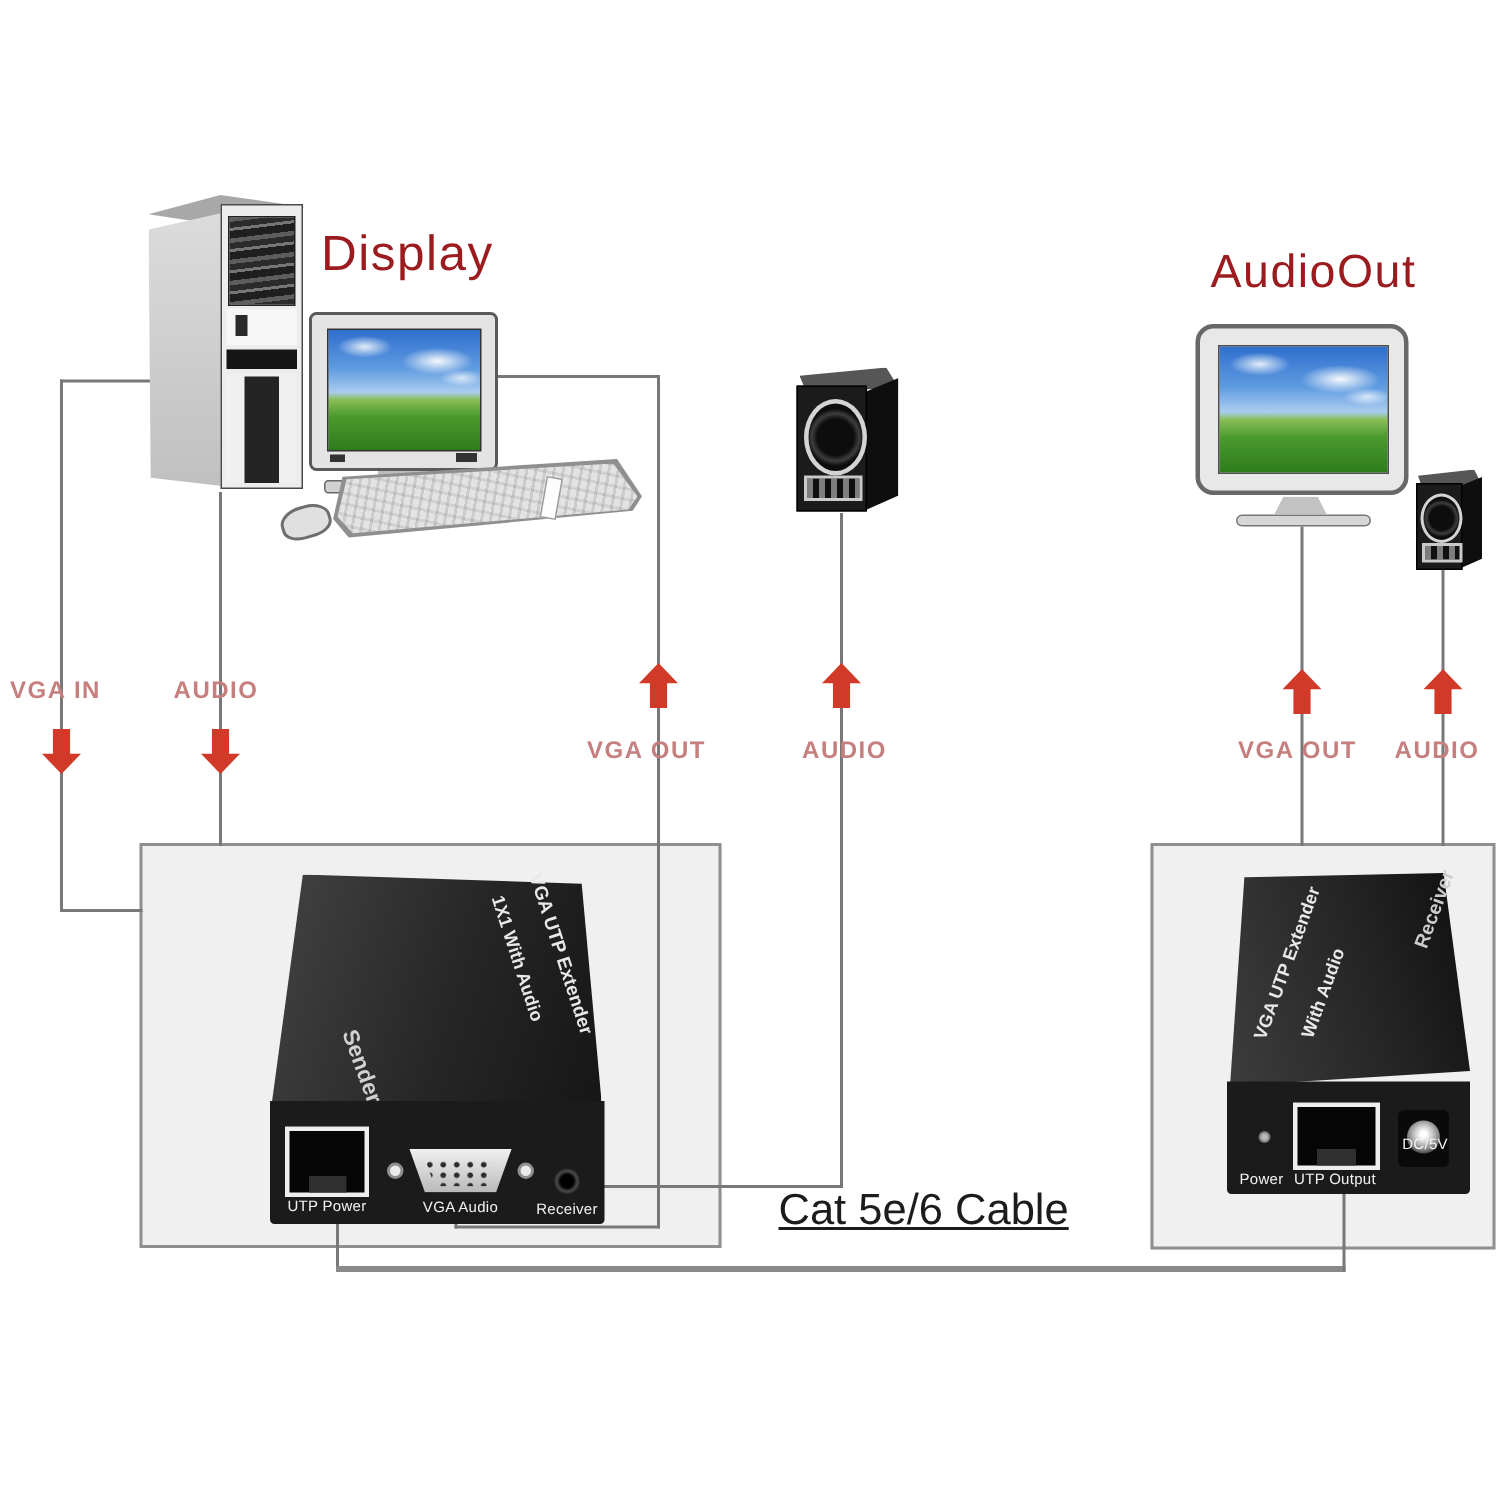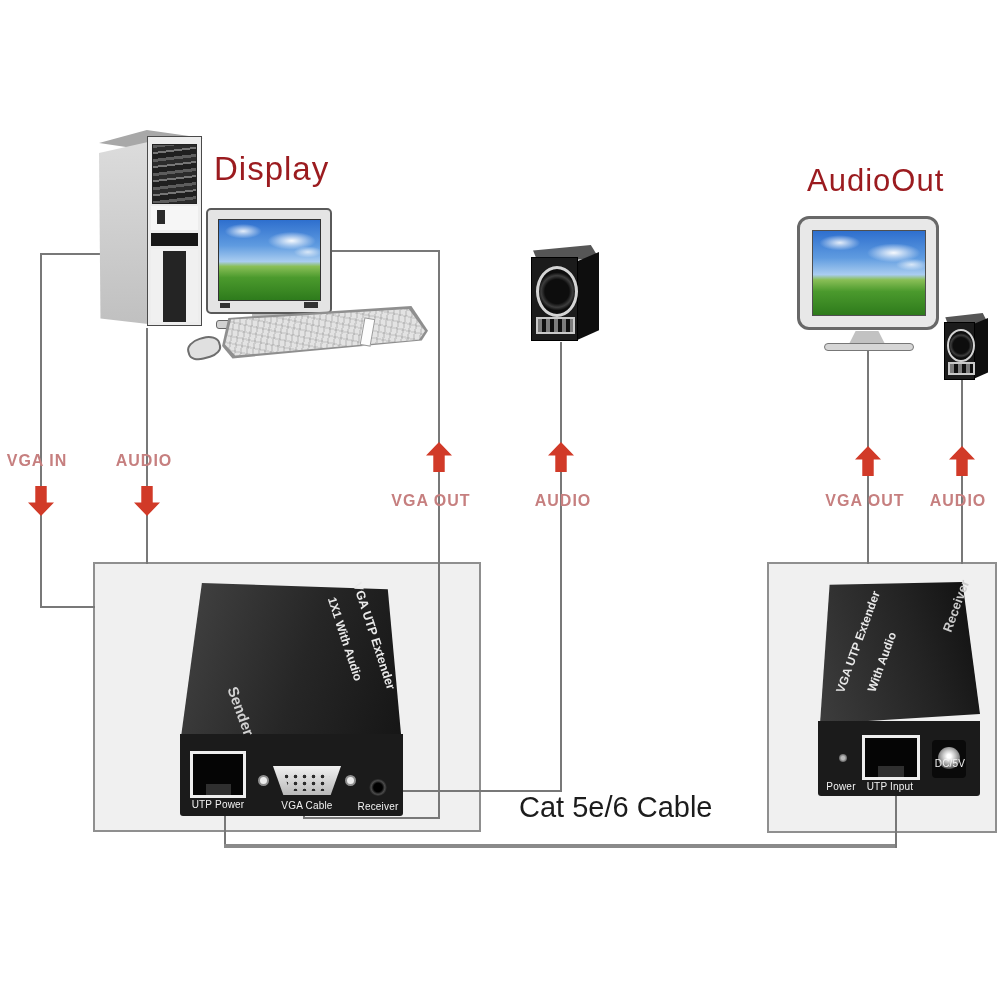--- a/index.html
+++ b/index.html
@@ -115,21 +115,21 @@
 
   <div class="siglabel" style="left:0px;top:452px;width:74px;">VGA IN</div>
   <div class="siglabel" style="left:107px;top:452px;width:74px;">AUDIO</div>
   <div class="siglabel" style="left:381px;top:492px;width:100px;">VGA OUT</div>
   <div class="siglabel" style="left:526px;top:492px;width:74px;">AUDIO</div>
   <div class="siglabel" style="left:815px;top:492px;width:100px;">VGA OUT</div>
   <div class="siglabel" style="left:921px;top:492px;width:74px;">AUDIO</div>
 
   <div class="title" style="left:214px;top:150px;">Display</div>
   <div class="title" style="left:807px;top:163px;font-size:31px;">AudioOut</div>
-  <div class="cablelabel" style="left:519px;top:791px;">Cat 5e/6 Cable</div>
+  <div class="cablelabel" style="left:519px;top:791px;text-decoration:underline;">Cat 5e/6 Cable</div>
 
   <div>
     <div class="tower-top"></div>
     <div class="tower-side"></div>
     <div class="tower-front">
       <div class="bays"></div>
       <div class="tw-white">
           <div class="tw-btn"></div>
         </div>
       <div class="tw-strip"></div>
@@ -181,35 +181,35 @@
         <div class="rj45-tab"></div>
       </div>
     <div class="vga-body">
       <div class="vga-screw" style="left:0px;"></div>
       <div class="vga-screw" style="right:0px;"></div>
       <div class="vga-trap"></div>
       <div class="vga-holes"></div>
     </div>
     <div class="audiojack"></div>
     <div class="portlabel" style="left:185px;top:799px;width:66px;">UTP Power</div>
-    <div class="portlabel" style="left:272px;top:800px;width:70px;">VGA Cable</div>
+    <div class="portlabel" style="left:272px;top:800px;width:70px;">VGA Audio</div>
     <div class="portlabel" style="left:350px;top:801px;width:56px;">Receiver</div>
   </div>
 
   <div>
     <div class="unit-top" style="left:820px;top:582px;width:160px;height:142px;clip-path:polygon(6% 2%,89% 0,100% 93%,0 100%);background:linear-gradient(252deg,#0f0f0f 0%,#232323 40%,#3d3d3d 100%);"></div>
     <div class="unit-front" style="left:818px;top:721px;width:162px;height:75px;"></div>
     <div class="rot-text" style="left:858px;top:642px;font-size:12px;transform:translate(-50%,-50%) rotate(-70deg);">VGA UTP Extender</div>
     <div class="rot-text" style="left:882px;top:662px;font-size:12px;transform:translate(-50%,-50%) rotate(-70deg);">With Audio</div>
     <div class="rot-text" style="left:956px;top:606px;font-size:13px;color:#cccccc;transform:translate(-50%,-50%) rotate(-70deg);">Receiver</div>
     <div class="led"></div>
     <div class="rj45" style="left:862px;top:735px;width:58px;height:45px;">
         <div class="rj45-tab"></div>
       </div>
     <div class="dcjack">
         <div class="dc-circle"></div>
       </div>
     <div class="portlabel" style="left:822px;top:781px;width:38px;">Power</div>
-    <div class="portlabel" style="left:858px;top:781px;width:64px;">UTP Input</div>
+    <div class="portlabel" style="left:858px;top:781px;width:64px;">UTP Output</div>
     <div class="portlabel" style="left:928px;top:758px;width:44px;">DC/5V</div>
   </div>
 
 </div>
 
 </body></html>

